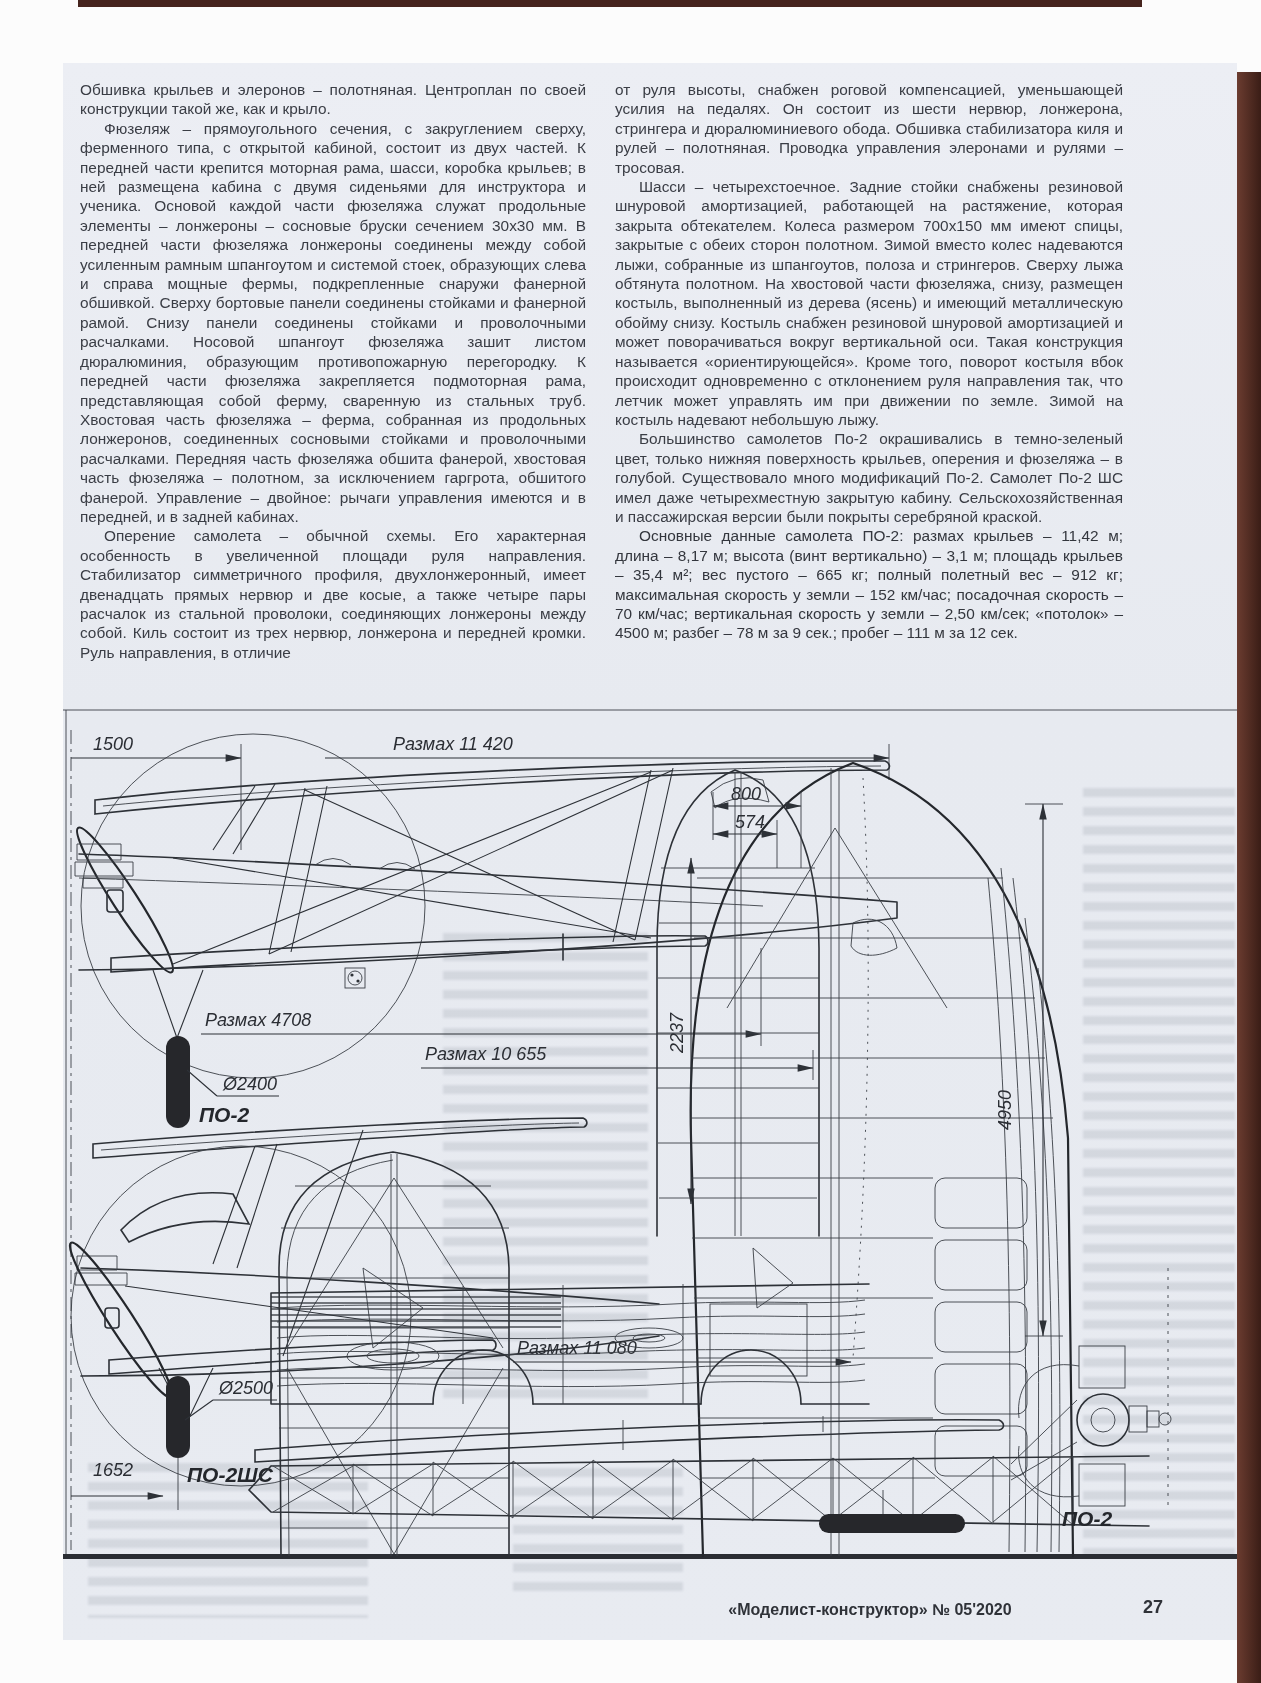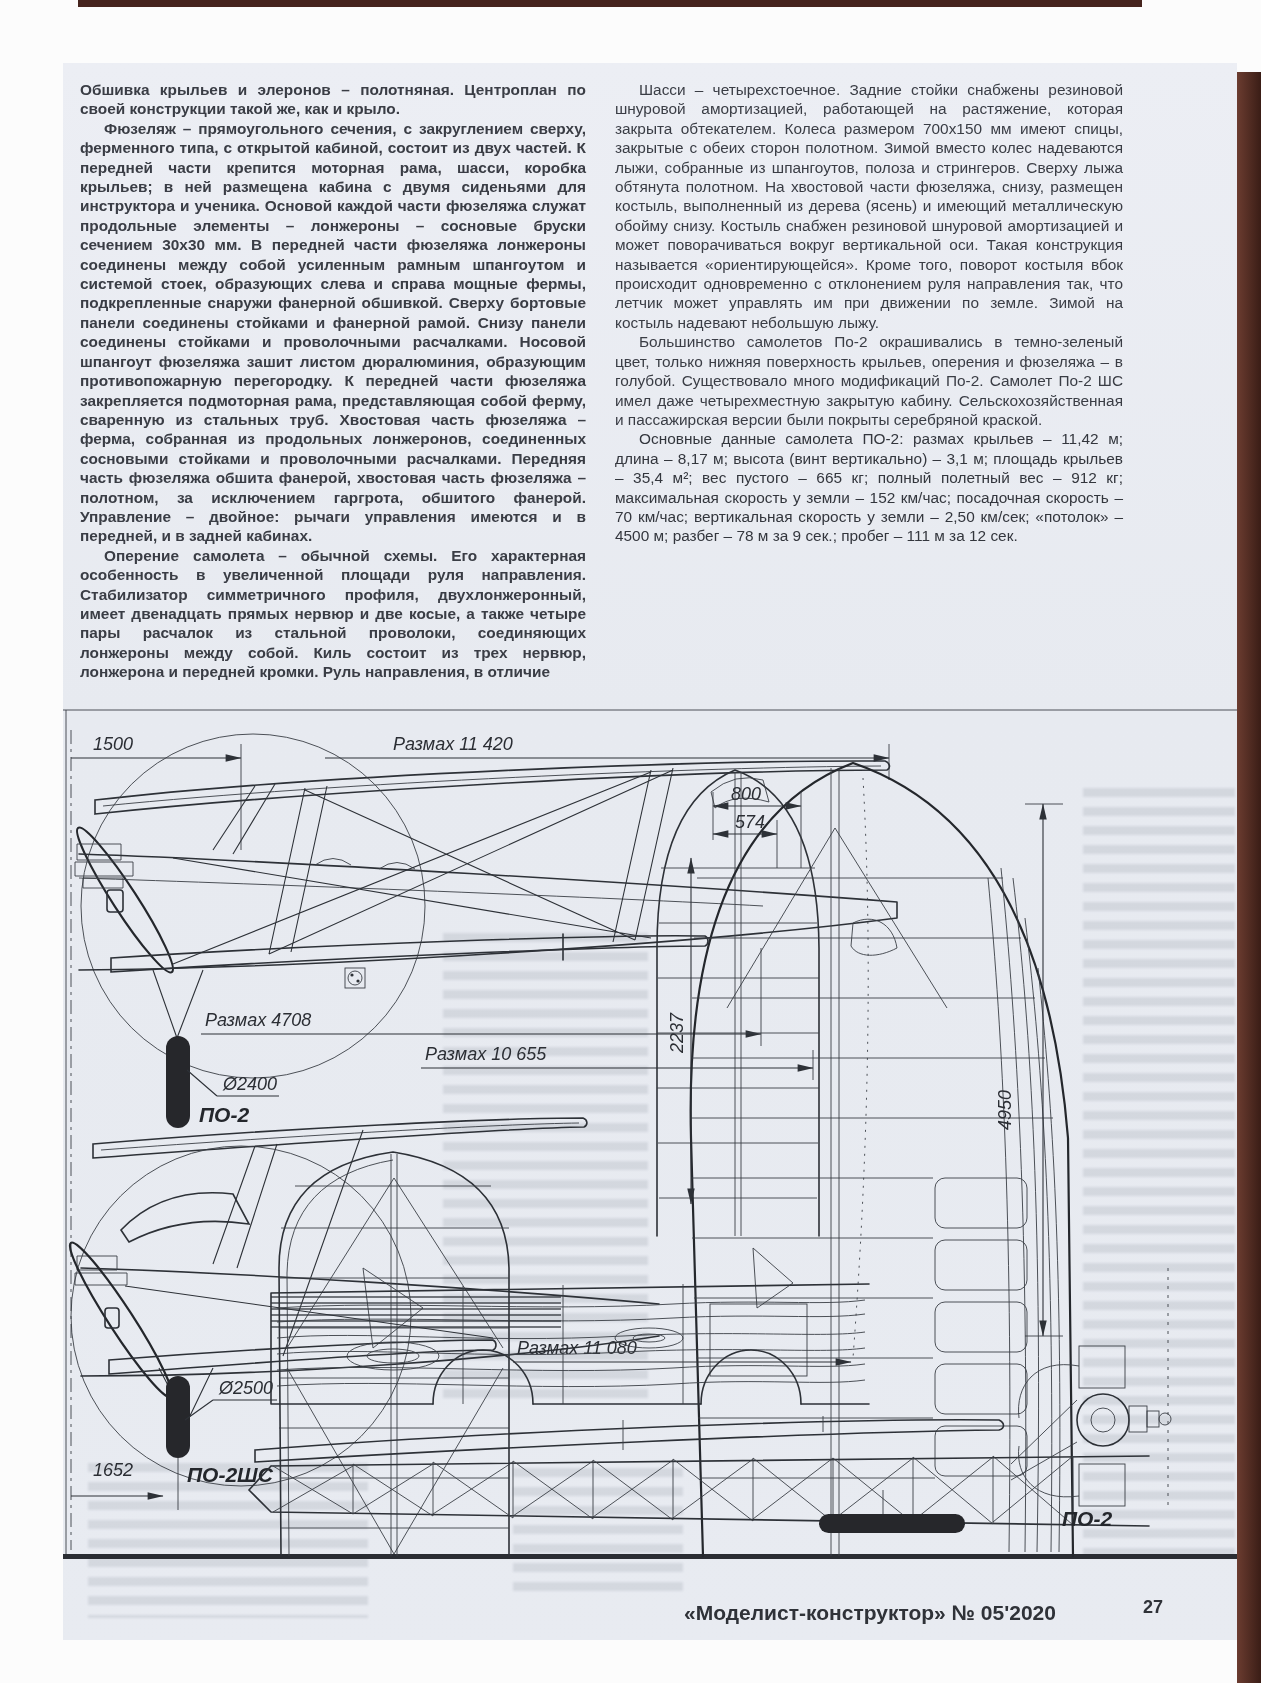--- a/index.html
+++ b/index.html
@@ -3,57 +3,58 @@
 <meta charset="utf-8">
 <style>
   html,body{margin:0;padding:0;}
   body{width:1261px;height:1683px;position:relative;background:#fcfcfc;
        font-family:"Liberation Sans",sans-serif;overflow:hidden;}
   .band-top{position:absolute;left:78px;top:0;width:1064px;height:7px;background:#46241e;}
   .band-right{position:absolute;left:1237px;top:72px;width:24px;height:1611px;
        background:linear-gradient(to right,#6b3c30,#3a1d16);}
   .page{position:absolute;left:63px;top:63px;width:1174px;height:1620px;
        background:linear-gradient(180deg,#eceef4 0%,#e7eaf0 40%,#e8ebf1 100%);}
-  .colL{position:absolute;left:17px;top:17px;width:506px;font-weight:bold;}
+  .colL{position:absolute;left:17px;top:17px;width:506px;}
   .colR{position:absolute;left:552px;top:17px;width:508px;}
   p.body-par{margin:0;font-size:15.4px;line-height:19.4px;text-align:justify;
        color:#3a3d45;text-indent:24px;}
   p.cont{text-indent:0;}
   p.bold{font-weight:normal;color:#33363d;}
   .ghost{position:absolute;opacity:.5;filter:blur(1.3px);
        background:repeating-linear-gradient(180deg,rgba(138,145,159,.42) 0 9px,rgba(232,235,241,0) 9px 19px);}
   svg.drawing{position:absolute;left:0;top:645px;}
   .s{stroke:#2d3137;stroke-width:1.6;fill:none;stroke-linecap:round;}
   .s2{stroke:#24272c;stroke-width:2.2;fill:none;stroke-linecap:round;}
   .t{stroke:#3a3e45;stroke-width:0.9;fill:none;}
   .dim{stroke:#2d3137;stroke-width:1.1;fill:none;}
   .dd{stroke:#3a3e45;stroke-width:0.9;fill:none;stroke-dasharray:14 5 3 5;}
   .dark{fill:#26272b;stroke:none;}
   text.lbl{font-family:"Liberation Sans",sans-serif;font-style:italic;font-size:18px;fill:#2b2e34;}
   text.lblb{font-family:"Liberation Sans",sans-serif;font-style:italic;font-weight:bold;font-size:21px;fill:#24272c;}
   .footer{position:absolute;left:0;top:1532px;width:1174px;height:36px;}
   .mag{position:absolute;left:617px;top:6px;width:380px;text-align:center;
-       font-weight:bold;font-size:21px;color:#2f3238;}
+       font-weight:bold;font-size:16px;color:#2f3238;}
   .pnum{position:absolute;left:1080px;top:2px;font-weight:bold;font-size:18px;color:#2f3238;}
   .bottom-white{position:absolute;left:0;top:1640px;width:1237px;height:43px;background:#fcfcfc;}
 </style>
 </head>
 <body>
 
 <div class="band-top"></div>
 
 <div class="page">
 
   <div class="colL">
     <p class="body-par cont">Обшивка крыльев и элеронов – полотняная. Центроплан по своей конструкции такой же, как и крыло.</p>
     <p class="body-par">Фюзеляж – прямоугольного сечения, с закруглением сверху, ферменного типа, с открытой кабиной, состоит из двух частей. К передней части крепится моторная рама, шасси, коробка крыльев; в ней размещена кабина с двумя сиденьями для инструктора и ученика. Основой каждой части фюзеляжа служат продольные элементы – лонжероны – сосновые бруски сечением 30х30 мм. В передней части фюзеляжа лонжероны соединены между собой усиленным рамным шпангоутом и системой стоек, образующих слева и справа мощные фермы, подкрепленные снаружи фанерной обшивкой. Сверху бортовые панели соединены стойками и фанерной рамой. Снизу панели соединены стойками и проволочными расчалками. Носовой шпангоут фюзеляжа зашит листом дюралюминия, образующим противопожарную перегородку. К передней части фюзеляжа закрепляется подмоторная рама, представляющая собой ферму, сваренную из стальных труб. Хвостовая часть фюзеляжа – ферма, собранная из продольных лонжеронов, соединенных сосновыми стойками и проволочными расчалками. Передняя часть фюзеляжа обшита фанерой, хвостовая часть фюзеляжа – полотном, за исключением гаргрота, обшитого фанерой. Управление – двойное: рычаги управления имеются и в передней, и в задней кабинах.</p>
     <p class="body-par">Оперение самолета – обычной схемы. Его характерная особенность в увеличенной площади руля направления. Стабилизатор симметричного профиля, двухлонжеронный, имеет двенадцать прямых нервюр и две косые, а также четыре пары расчалок из стальной проволоки, соединяющих лонжероны между собой. Киль состоит из трех нервюр, лонжерона и передней кромки. Руль направления, в отличие</p>
   </div>
 
   <div class="colR">
+    <p class="body-par cont">от руля высоты, снабжен роговой компенсацией, уменьшающей усилия на педалях. Он состоит из шести нервюр, лонжерона, стрингера и дюралюминиевого обода. Обшивка стабилизатора киля и рулей – полотняная. Проводка управления элеронами и рулями – тросовая.</p>
     <p class="body-par">Шасси – четырехстоечное. Задние стойки снабжены резиновой шнуровой амортизацией, работающей на растяжение, которая закрыта обтекателем. Колеса размером 700х150 мм имеют спицы, закрытые с обеих сторон полотном. Зимой вместо колес надеваются лыжи, собранные из шпангоутов, полоза и стрингеров. Сверху лыжа обтянута полотном. На хвостовой части фюзеляжа, снизу, размещен костыль, выполненный из дерева (ясень) и имеющий металлическую обойму снизу. Костыль снабжен резиновой шнуровой амортизацией и может поворачиваться вокруг вертикальной оси. Такая конструкция называется «ориентирующейся». Кроме того, поворот костыля вбок происходит одновременно с отклонением руля направления так, что летчик может управлять им при движении по земле. Зимой на костыль надевают небольшую лыжу.</p>
     <p class="body-par">Большинство самолетов По-2 окрашивались в темно-зеленый цвет, только нижняя поверхность крыльев, оперения и фюзеляжа – в голубой. Существовало много модификаций По-2. Самолет По-2 ШС имел даже четырехместную закрытую кабину. Сельскохозяйственная и пассажирская версии были покрыты серебряной краской.</p>
     <p class="body-par bold">Основные данные самолета ПО-2: размах крыльев – 11,42 м; длина – 8,17 м; высота (винт вертикально) – 3,1 м; площадь крыльев – 35,4 м²; вес пустого – 665 кг; полный полетный вес – 912 кг; максимальная скорость у земли – 152 км/час; посадочная скорость – 70 км/час; вертикальная скорость у земли – 2,50 км/сек; «потолок» – 4500 м; разбег – 78 м за 9 сек.; пробег – 111 м за 12 сек.</p>
   </div>
 
   <div class="ghost" style="left:380px;top:870px;width:205px;height:470px;"></div>
   <div class="ghost" style="left:1020px;top:725px;width:152px;height:770px;"></div>
   <div class="ghost" style="left:25px;top:1400px;width:280px;height:155px;"></div>
   <div class="ghost" style="left:450px;top:1405px;width:170px;height:125px;"></div>
 

